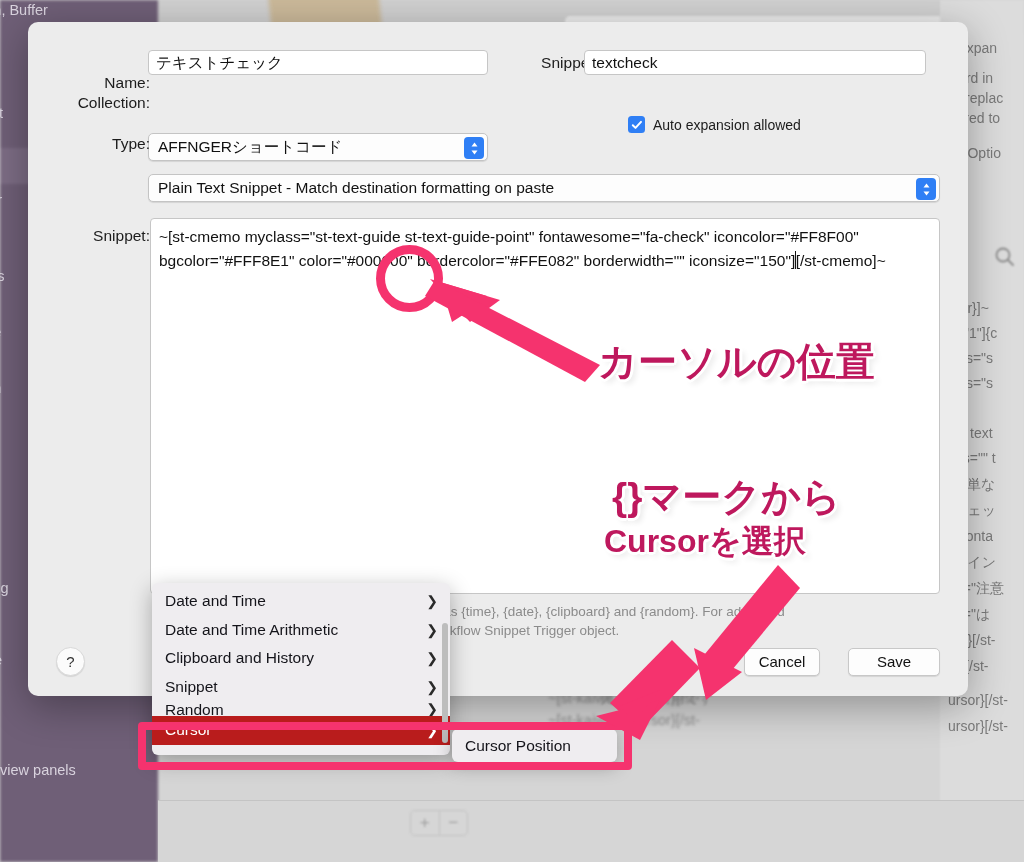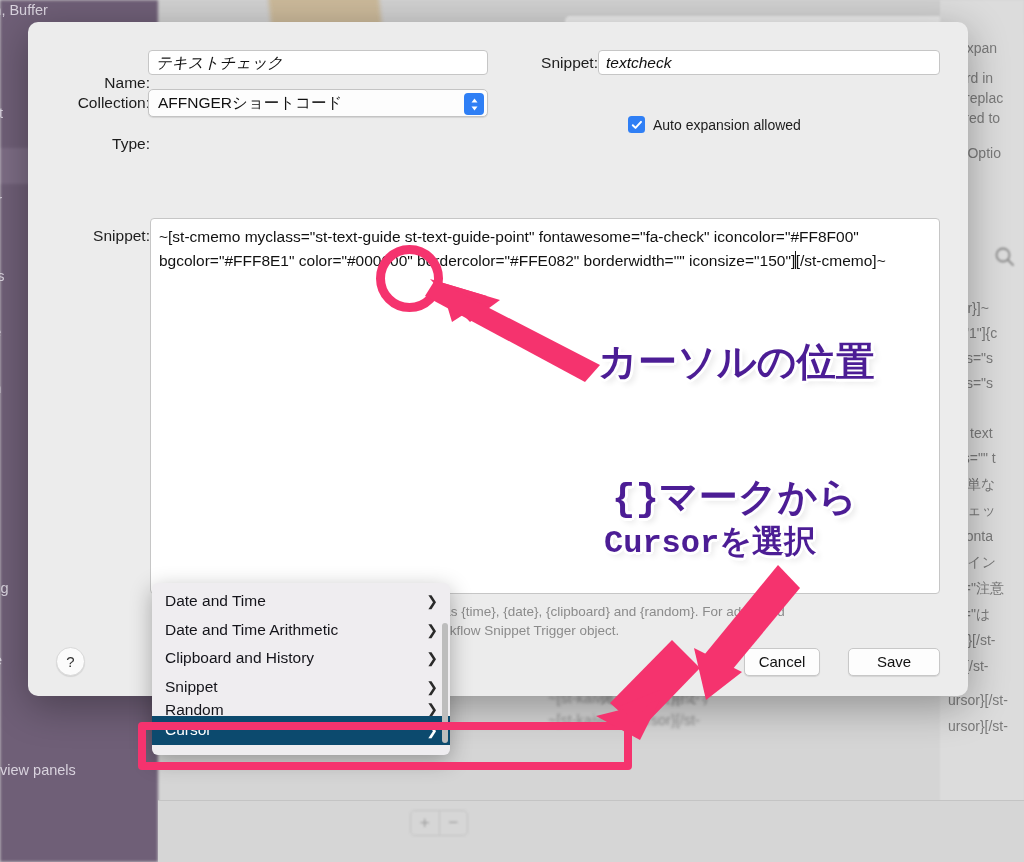--- a/index.html
+++ b/index.html
@@ -94,27 +94,28 @@
     border-radius: 10px;
     box-shadow: 0 10px 40px rgba(0,0,0,0.33);
   }
   .lbl {
     font-size: 15.5px; color: #1c1c1c; text-align: right;
     font-family: "Liberation Sans", sans-serif;
   }
   .txtfield {
     background: #ffffff; border: 1px solid #c6c6c6; border-radius: 4px;
     height: 25px; font-size: 15.5px; color: #111; padding: 0 7px;
-    line-height: 23px; overflow: hidden; white-space: nowrap; font-style: italic;
+    line-height: 23px; overflow: hidden; white-space: nowrap;
   }
   .popup {
     background: #fdfdfd; border: 1px solid #c4c4c4; border-radius: 5px;
     height: 28px; font-size: 15.5px; color: #111; padding: 0 30px 8px 9px;
     line-height: 26px; position: relative; overflow: hidden; white-space: nowrap;
     box-shadow: 0 1px 1px rgba(0,0,0,0.10);
+    margin-top: 44px;
   }
   .popup .stepper {
     position: absolute; right: 3px; top: 3px; width: 20px; height: 22px;
     background: #2f7ff5; border-radius: 4px;
     display: flex; flex-direction: column; align-items: center; justify-content: center;
     color: #fff;
   }
   .popup .stepper svg { display: block; }
   .helptext {
     position: absolute; font-size: 13.5px; color: #8b8b8b; line-height: 18px;
@@ -158,21 +159,21 @@
     background: #efedf0; border-radius: 6px;
     box-shadow: 0 6px 22px rgba(0,0,0,0.30);
     padding: 4px 0; overflow: hidden;
   }
   .mi {
     height: 28.5px; display: flex; align-items: center;
     padding: 0 12px 0 13px; font-size: 15.5px; color: #14141a;
     position: relative;
   }
   .mi .chev { margin-left: auto; font-size: 14px; color: #2a2a2a; font-weight: bold; }
-  .mi.sel { background: #0c4a6e; color: #fff; }
+  .mi.sel { background: #b91c1c; color: #fff; }
   .mi.sel .chev { color: #fff; }
   .mi.clipped { height: 15px; overflow: hidden; align-items: flex-start; }
   .ctx-sep { height: 6px; }
   .ctx-scroll {
     position: absolute; right: 2px; top: 40px; width: 6px; height: 120px;
     background: #bdbdbd; border-radius: 3px;
   }
   .submenu {
     position: absolute; left: 452px; top: 729px; width: 165px; height: 33px;
     background: #efedf0; border-radius: 6px;
@@ -185,22 +186,22 @@
   .ann { position: absolute; pointer-events: none; }
   .ann-circle {
     left: 376px; top: 245px; width: 67px; height: 67px;
     border: 9px solid #f5336e; border-radius: 50%;
   }
   .ann-box {
     left: 138px; top: 722px; width: 494px; height: 48px;
     border: 8px solid #f5336e; border-radius: 4px;
   }
   .ann-text {
-    color: #4c1d95; font-weight: bold; white-space: nowrap;
-    font-family: Liberation Mono, monospace;
+    color: #be185d; font-weight: bold; white-space: nowrap;
+    font-family: Liberation Sans, sans-serif;
     text-shadow:
       2px 2px 0 #fff, -2px 2px 0 #fff, 2px -2px 0 #fff, -2px -2px 0 #fff,
       3px 0 0 #fff, -3px 0 0 #fff, 0 3px 0 #fff, 0 -3px 0 #fff,
       4px 4px 6px rgba(0,0,0,0.12);
   }
   #ann-text-1 { left: 598px; top: 335px; font-size: 39px; }
   #ann-text-2 { left: 612px; top: 470px; font-size: 39px; }
   #ann-text-3 { left: 604px; top: 520px; font-size: 32px; }
 </style>
 </head>
@@ -283,21 +284,21 @@
       <div>−</div>
     </div>
   </div>
 
   <div class="sheet">
 
     <div class="lbl" style="position:absolute;left:40px;top:52px;width:82px">Name:</div>
     <div class="txtfield" style="position:absolute;left:120px;top:28px;width:340px">テキストチェック</div>
 
     <div class="lbl" style="position:absolute;left:460px;top:32px;width:110px">Snippet:</div>
-    <div class="txtfield" style="position:absolute;left:570px;top:28px;width:342px">textcheck</div>
+    <div class="txtfield" style="position:absolute;left:556px;top:28px;width:342px">textcheck</div>
 
     <div class="lbl" style="position:absolute;left:-18px;top:72px;width:140px">Collection:</div>
     <div class="popup" style="position:absolute;left:120px;top:67px;width:340px">
       <span>AFFNGERショートコード</span>
       <span class="stepper">
         <svg width="9" height="15" viewBox="0 0 9 15">
           <path d="M4.5 1.5 L7.5 5.5 L1.5 5.5 Z" fill="#fff"></path>
           <path d="M4.5 13.5 L7.5 9.5 L1.5 9.5 Z" fill="#fff"></path>
         </svg>
       </span>
@@ -306,20 +307,29 @@
     <div class="checkbox-row">
       <span class="cbox">
         <svg width="12" height="12" viewBox="0 0 12 12">
           <path d="M1.8 6.2 L4.5 8.9 L10 2.9" fill="none" stroke="#fff" stroke-width="2" stroke-linecap="round" stroke-linejoin="round"></path>
         </svg>
       </span>
       <span class="cbox-label">Auto expansion allowed</span>
     </div>
 
     <div class="lbl" style="position:absolute;left:40px;top:113px;width:82px">Type:</div>
+    <div class="popup" style="position:absolute;left:120px;top:108px;width:792px">
+      <span>Plain Text Snippet - Match destination formatting on paste</span>
+      <span class="stepper">
+        <svg width="9" height="15" viewBox="0 0 9 15">
+          <path d="M4.5 1.5 L7.5 5.5 L1.5 5.5 Z" fill="#fff"></path>
+          <path d="M4.5 13.5 L7.5 9.5 L1.5 9.5 Z" fill="#fff"></path>
+        </svg>
+      </span>
+    </div>
 
 
     <div class="lbl" style="position:absolute;left:22px;top:205px;width:100px">Snippet:</div>
   </div>
 
   <div class="snippet-box"><span>~[st-cmemo myclass="st-text-guide st-text-guide-point" fontawesome="fa-check" iconcolor="#FF8F00" bgcolor="#FFF8E1" color="#000000" bordercolor="#FFE082" borderwidth="" iconsize="150"]</span><span class="caret"></span><span>[/st-cmemo]~</span></div>
 
   <div class="helptext" style="left:432px;top:603px;width:520px">h as {time}, {date}, {clipboard} and {random}. For advanced</div>
   <div class="helptext" style="left:428px;top:622px;width:520px">workflow Snippet Trigger object.</div>
 
@@ -349,20 +359,23 @@
       <span class="chev">❯</span>
     </div>
     <div class="mi sel">
       <span>Cursor</span>
       <span class="chev">❯</span>
     </div>
     <div class="ctx-sep"></div>
     <div class="ctx-scroll"></div>
   </div>
 
+  <div class="submenu">
+    <span>Cursor Position</span>
+  </div>
 
   <div class="ann ann-circle"></div>
   <div class="ann ann-box"></div>
 
   <svg class="ann" style="left:0;top:0;width:1024px;height:862px" viewBox="0 0 1024 862">
 
     <path d="M578 360 L470 305 L487 296 L440 282 L452 322 L466 313 L572 370 Z" fill="#F5336E"></path>
     <polygon points="430,279 500,300 470,322" fill="#F5336E"></polygon>
     <polygon points="435,280 600,365 585,382 425,296" fill="#F5336E"></polygon>
 

